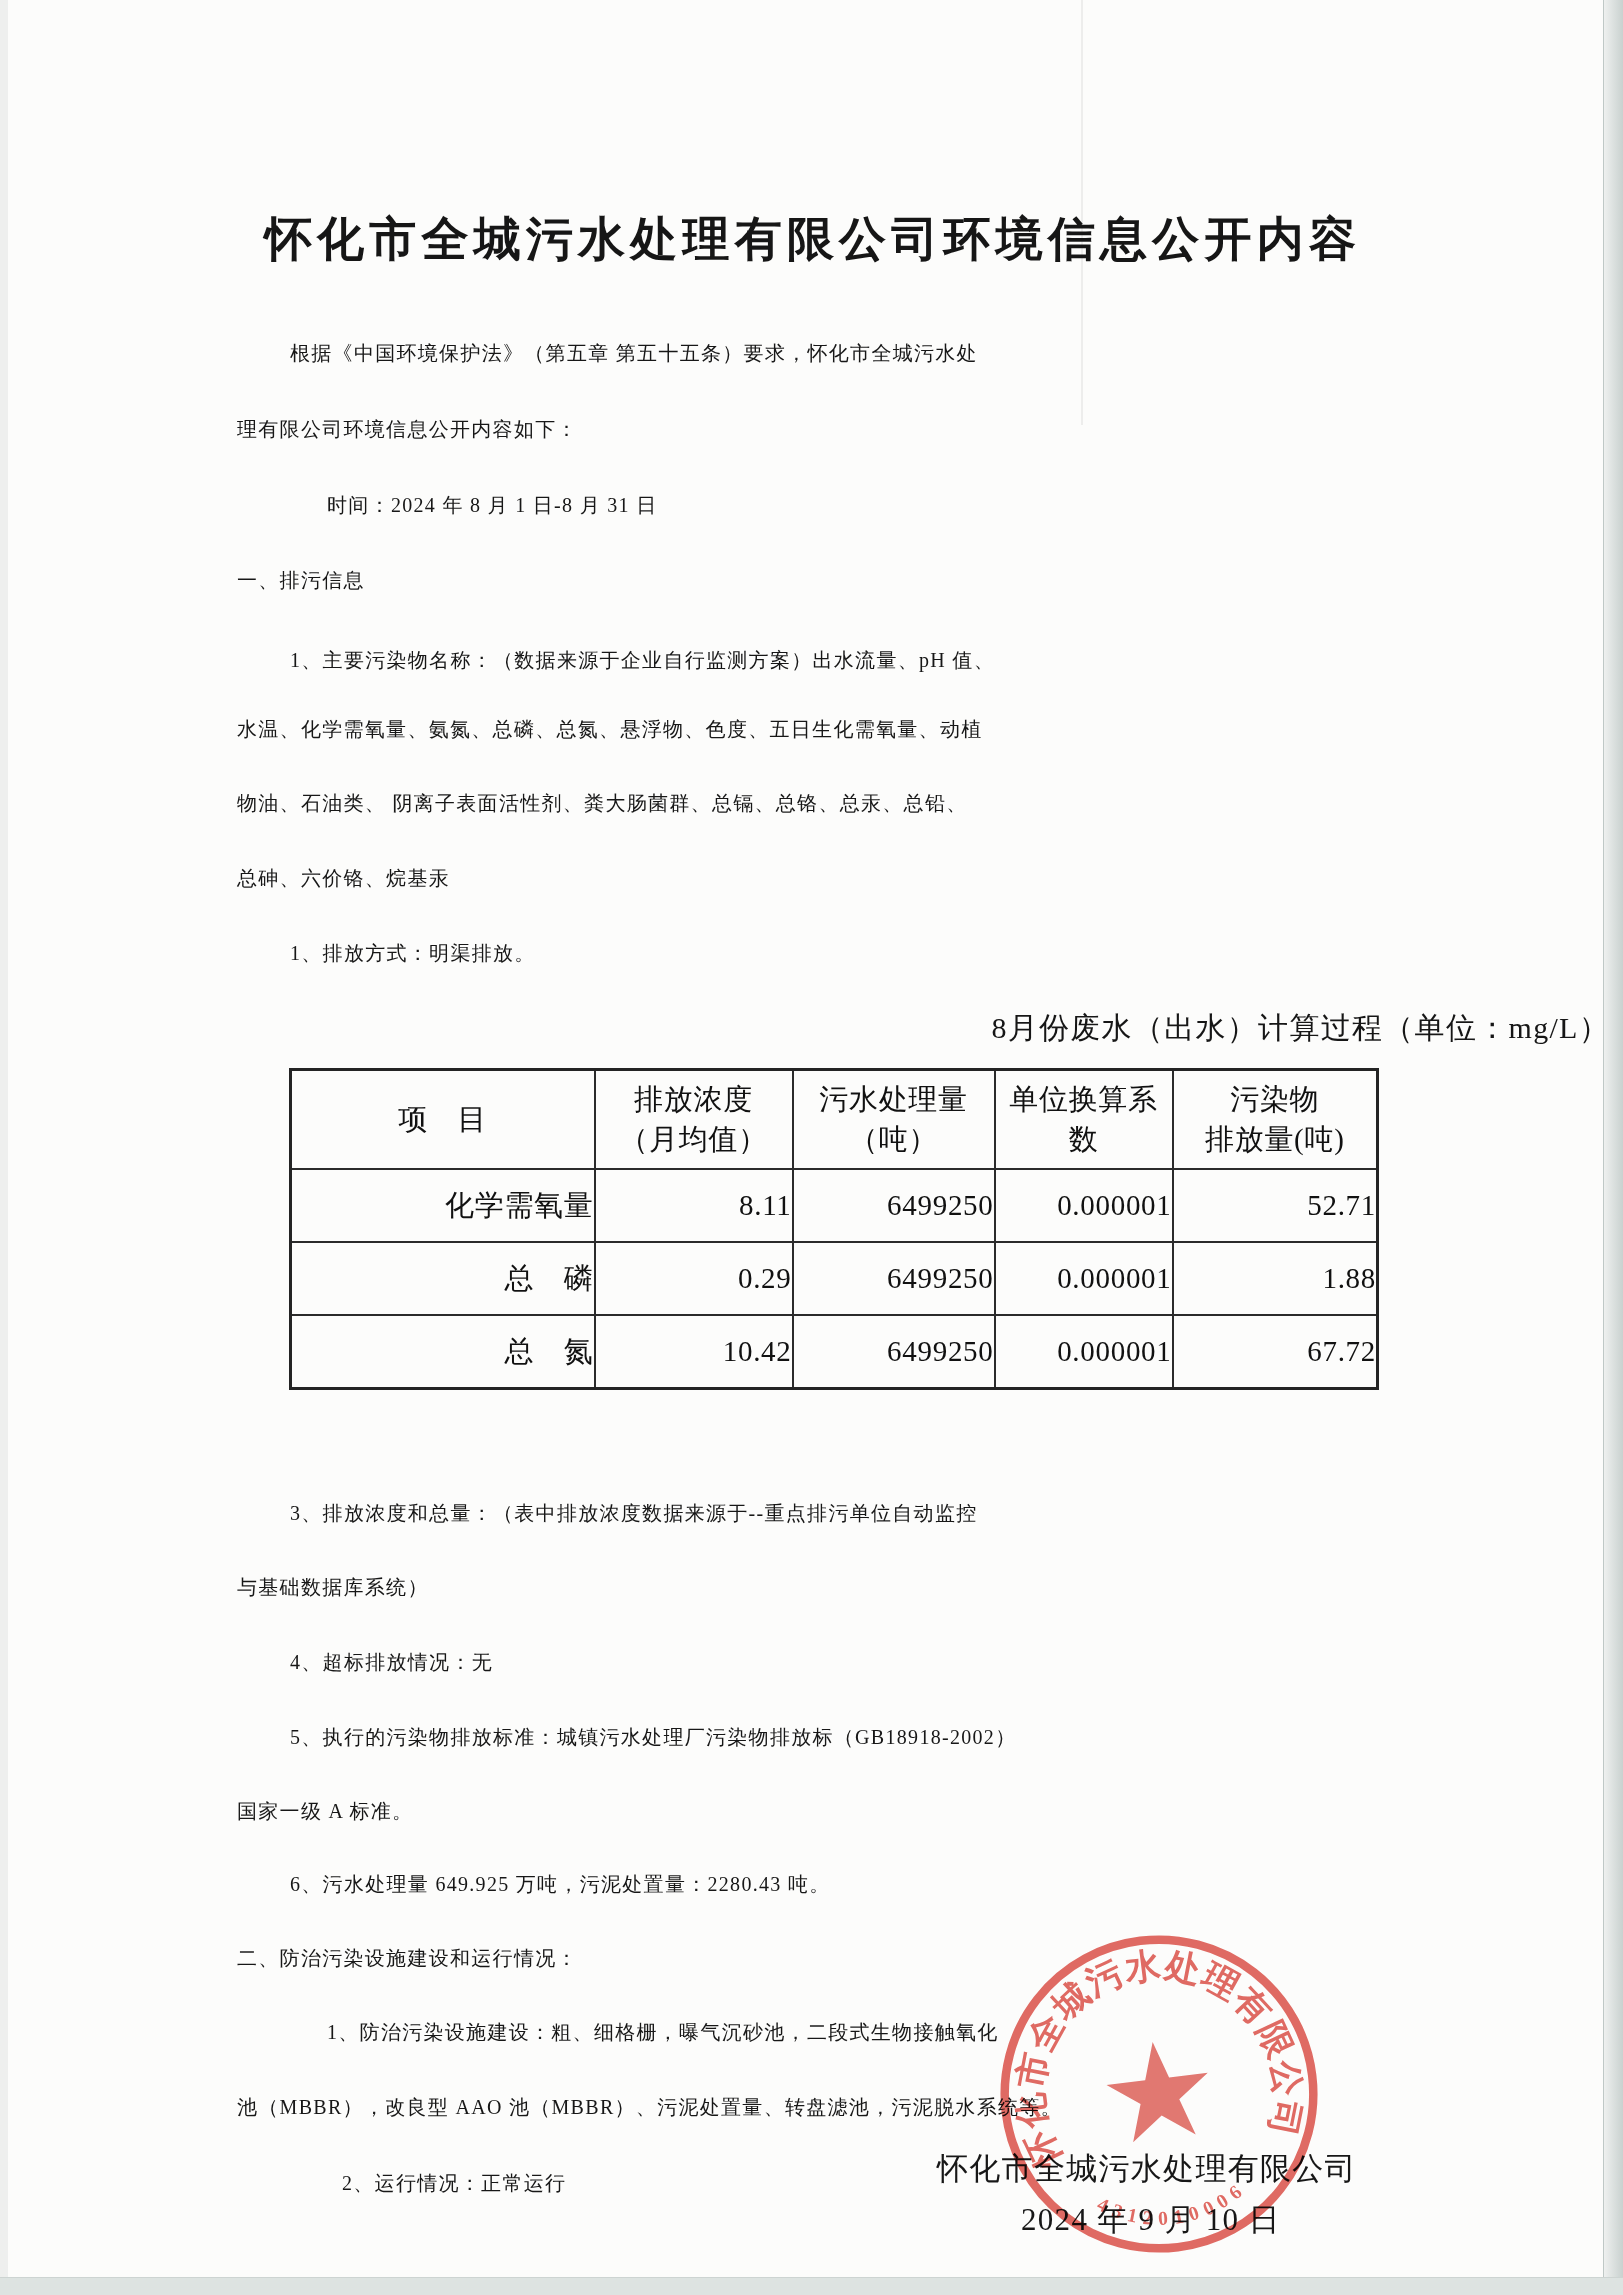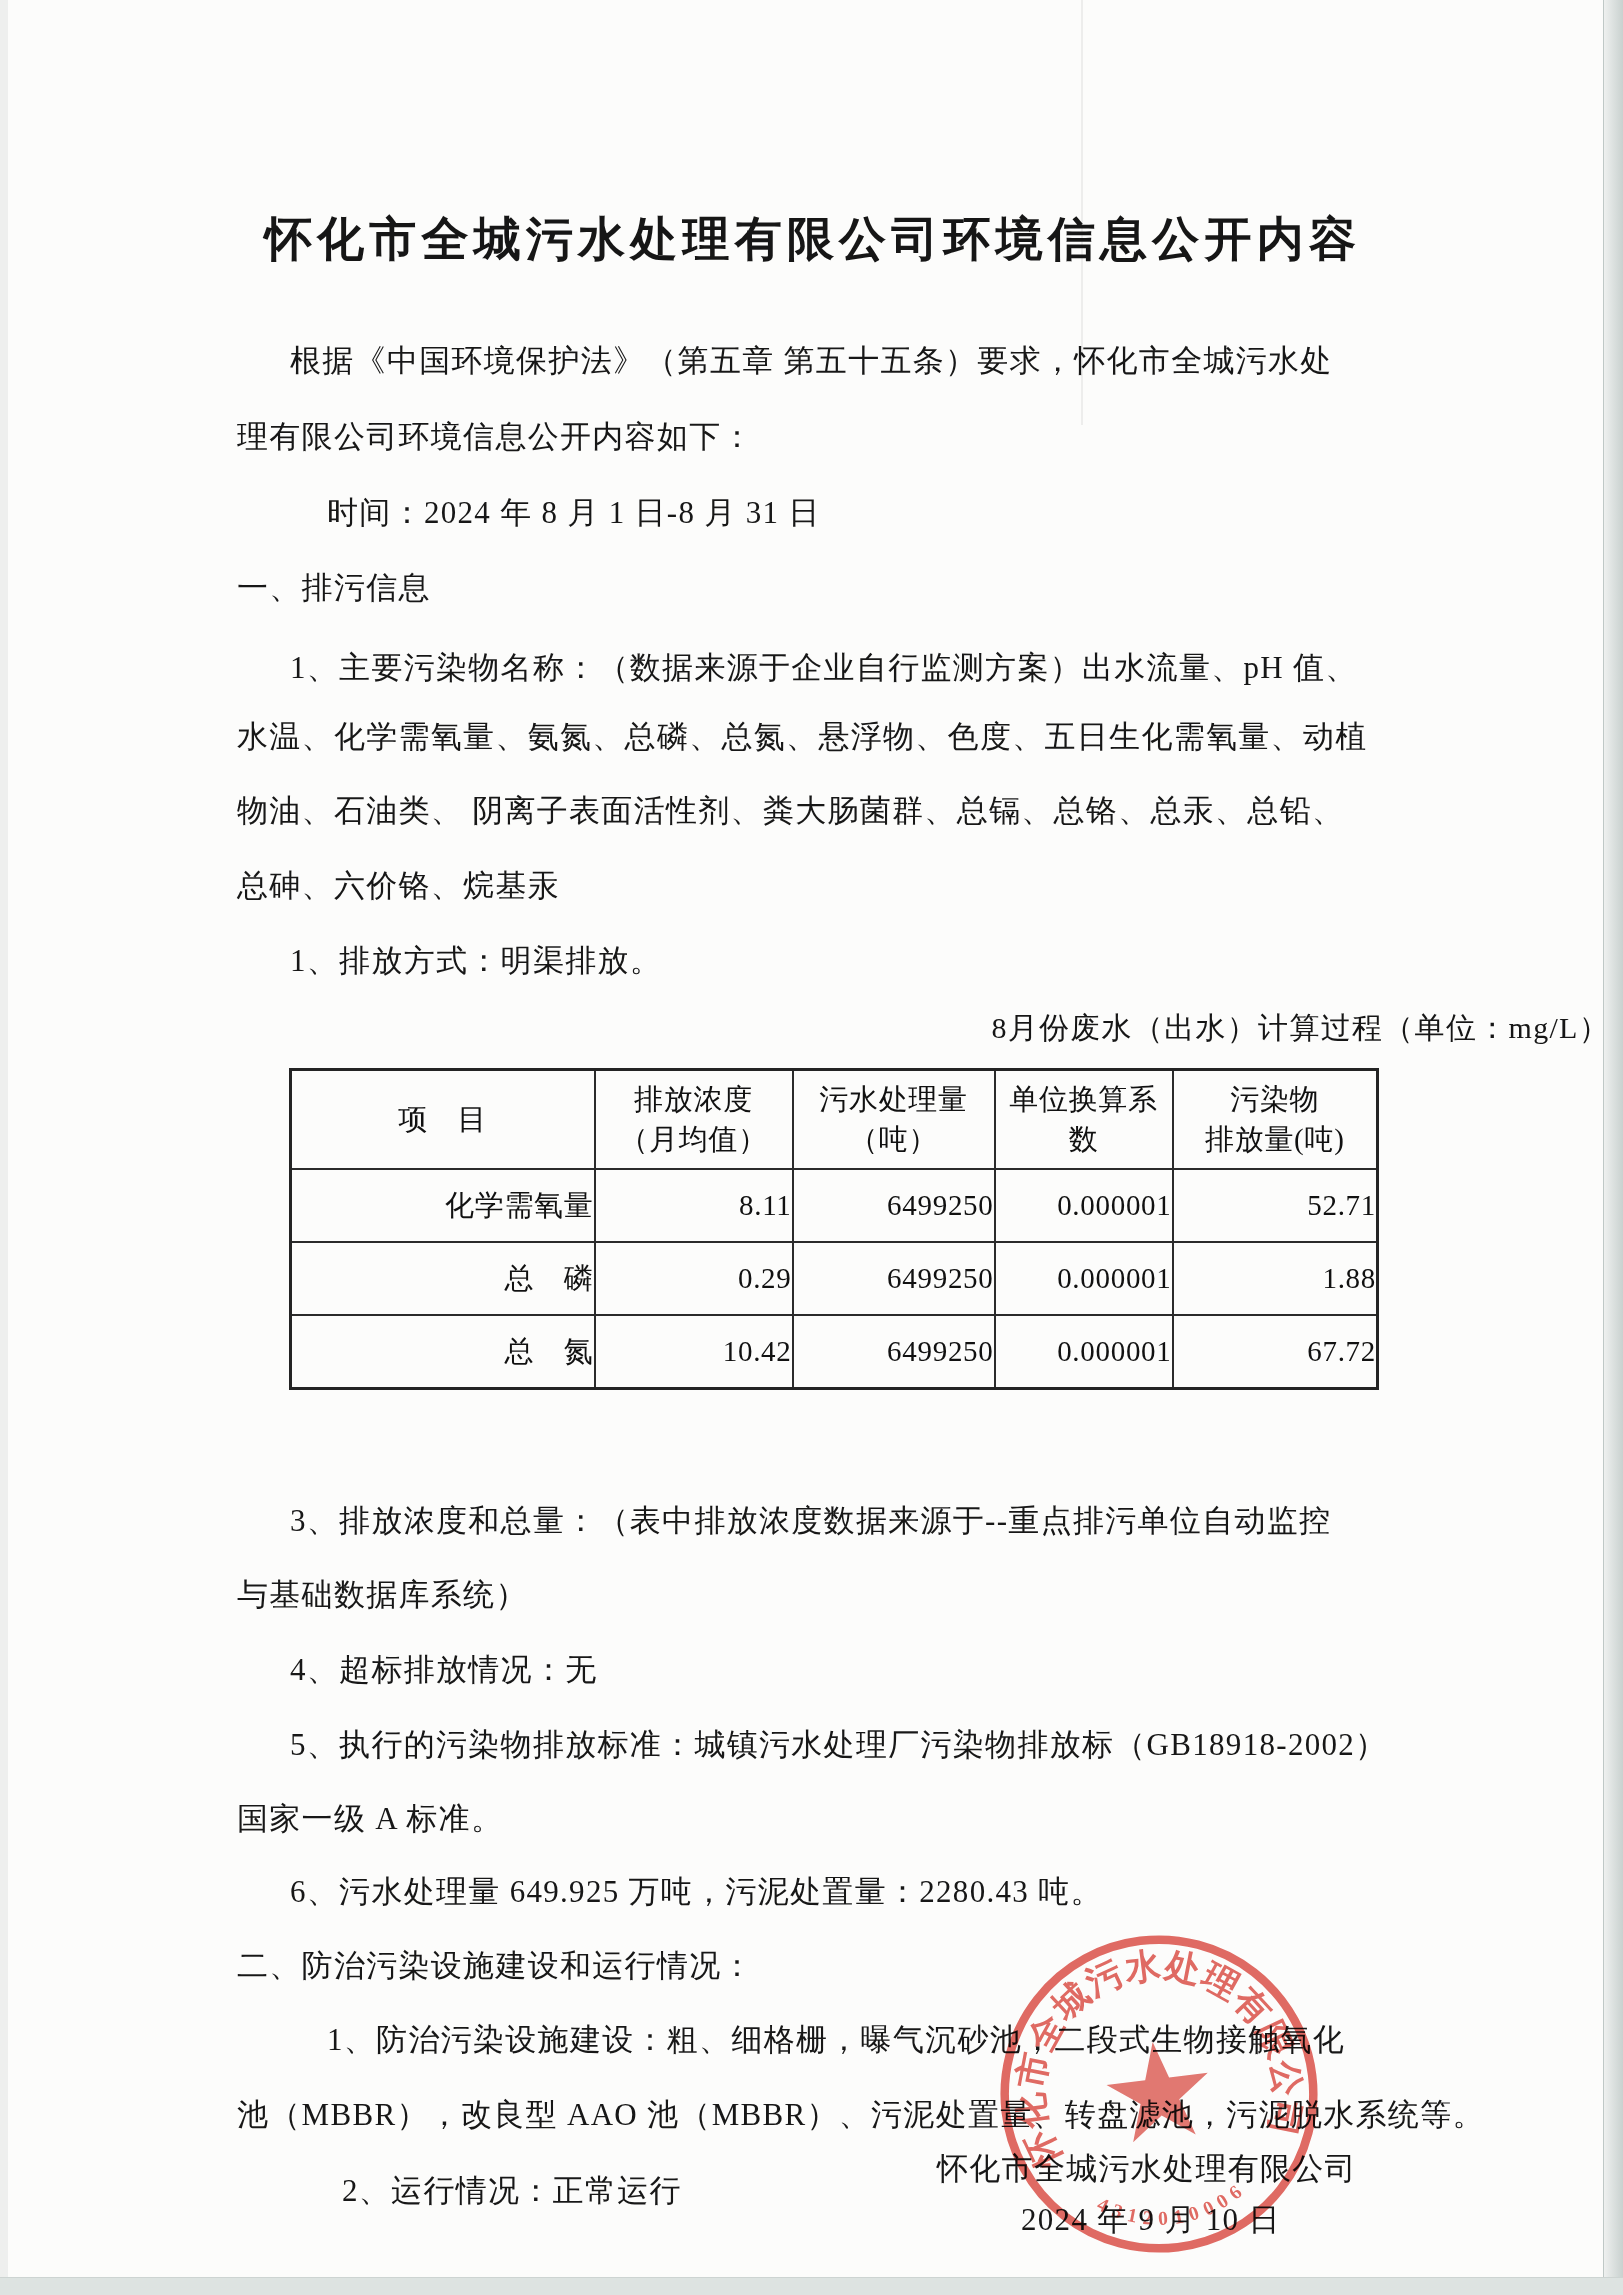--- a/index.html
+++ b/index.html
@@ -17,21 +17,21 @@
     background:linear-gradient(to right,#eef0ef,#c9d1cf);border-left:1.3px solid #bfc8c6;}
   .edge-bottom{position:absolute;left:0;bottom:0;width:100%;height:17px;
     background:#dde3e1;border-top:1.3px solid #cdd4d2;}
   .scan-line{position:absolute;left:1081px;top:0;width:2px;height:425px;background:#ededec;}
 
   .doc-title{
     position:absolute;top:208px;left:0;width:1610px;text-align:center;
     font-size:47px;font-weight:bold;letter-spacing:5.2px;white-space:nowrap;margin-left:8px;
   }
   .line{
-    position:absolute;font-size:31px;letter-spacing:1.3px;white-space:nowrap;color:#171717;
+    position:absolute;font-size:20px;letter-spacing:1.3px;white-space:nowrap;color:#171717;
   }
   .bold{font-weight:normal;}
 
   .tbl-title{
     position:absolute;top:1008px;left:0;width:1610px;text-align:right;
     font-size:30px;font-weight:normal;letter-spacing:1.3px;white-space:nowrap;
   }
   table.t{
     position:absolute;left:289px;top:1068px;
     border-collapse:collapse;table-layout:fixed;

